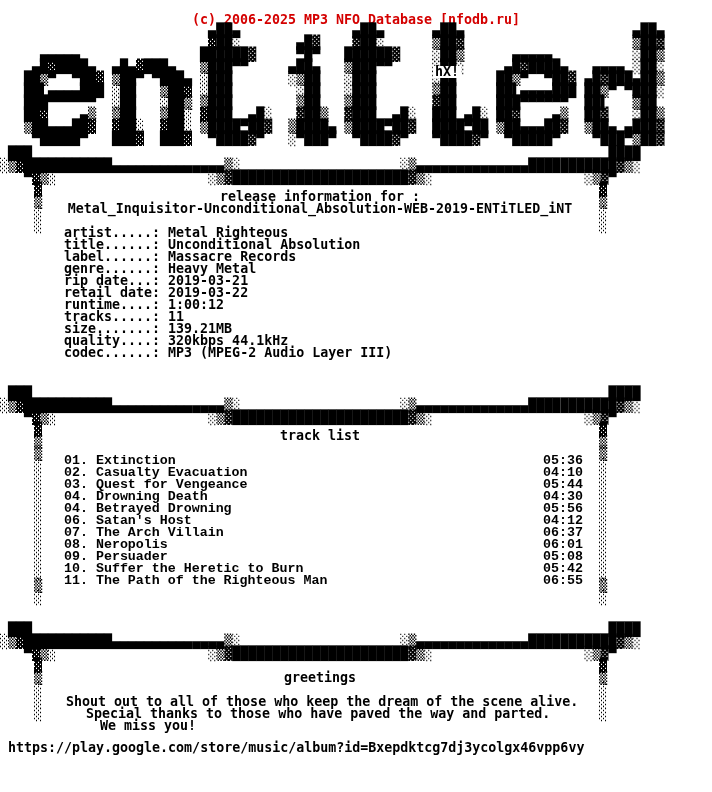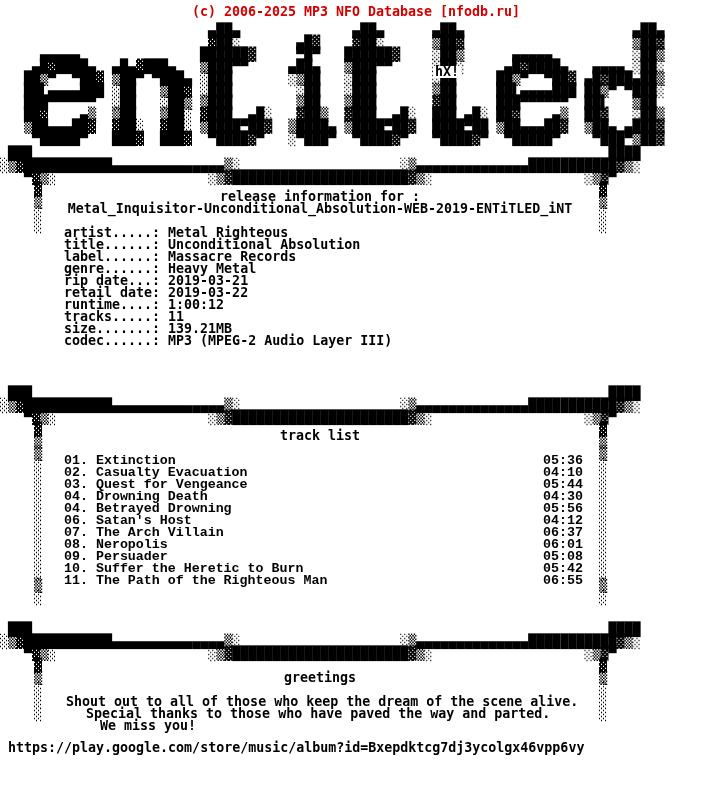--- a/index.html
+++ b/index.html
@@ -11,21 +11,21 @@
     font-weight:bold;
     color:var(--ink);
     overflow:hidden;
   }
   .nfo{
     position:relative;width:712px;height:792px;
     font-size:13.3px;line-height:12px;
   }
   pre{margin:0;font:inherit;white-space:pre;}
   .site-header{
-    position:absolute;top:6px;left:0;width:712px;
+    position:absolute;top:14px;left:0;width:712px;
     text-align:center;color:var(--accent);
   }
   .logo-art{position:absolute;top:25px;left:24px;}
   .hx{position:absolute;top:66px;left:433px;background:var(--paper);padding:0 2px;}
   .divider{position:absolute;left:0;}
   .d1{top:148px}.d2{top:388px}.d3{top:624px}
   .pipe{position:absolute;width:12px;}
   .p1l{top:184px;left:34px}.p1r{top:184px;left:599px}
   .p2l{top:424px;left:34px}.p2r{top:424px;left:599px}
   .p3l{top:660px;left:34px}.p3r{top:660px;left:599px}
@@ -92,20 +92,21 @@
       <div class="field-row"><span class="f-label">rip date...:</span><span class="f-value">2019-03-21</span></div>
 
       <div class="field-row"><span class="f-label">retail date:</span><span class="f-value">2019-03-22</span></div>
 
       <div class="field-row"><span class="f-label">runtime....:</span><span class="f-value">1:00:12</span></div>
 
       <div class="field-row"><span class="f-label">tracks.....:</span><span class="f-value">11</span></div>
 
       <div class="field-row"><span class="f-label">size.......:</span><span class="f-value">139.21MB</span></div>
 
+      <div class="field-row"><span class="f-label">quality....:</span><span class="f-value">320kbps 44.1kHz</span></div>
 
       <div class="field-row"><span class="f-label">codec......:</span><span class="f-value">MP3 (MPEG-2 Audio Layer III)</span></div>
 
     </div>
 
   <pre class="divider d2"> ███                                                                        ████
 ░▒▓███████████▄▄▄▄▄▄▄▄▄▄▄▄▄▄▒░                    ░▒▄▄▄▄▄▄▄▄▄▄▄▄▄▄███████████▓▒░
    ▀▓▒░                   ░▒▓██████████████████████▓▒░                   ░▒▓▀   </pre>
   <pre class="pipe p2l">▓
 ▒

